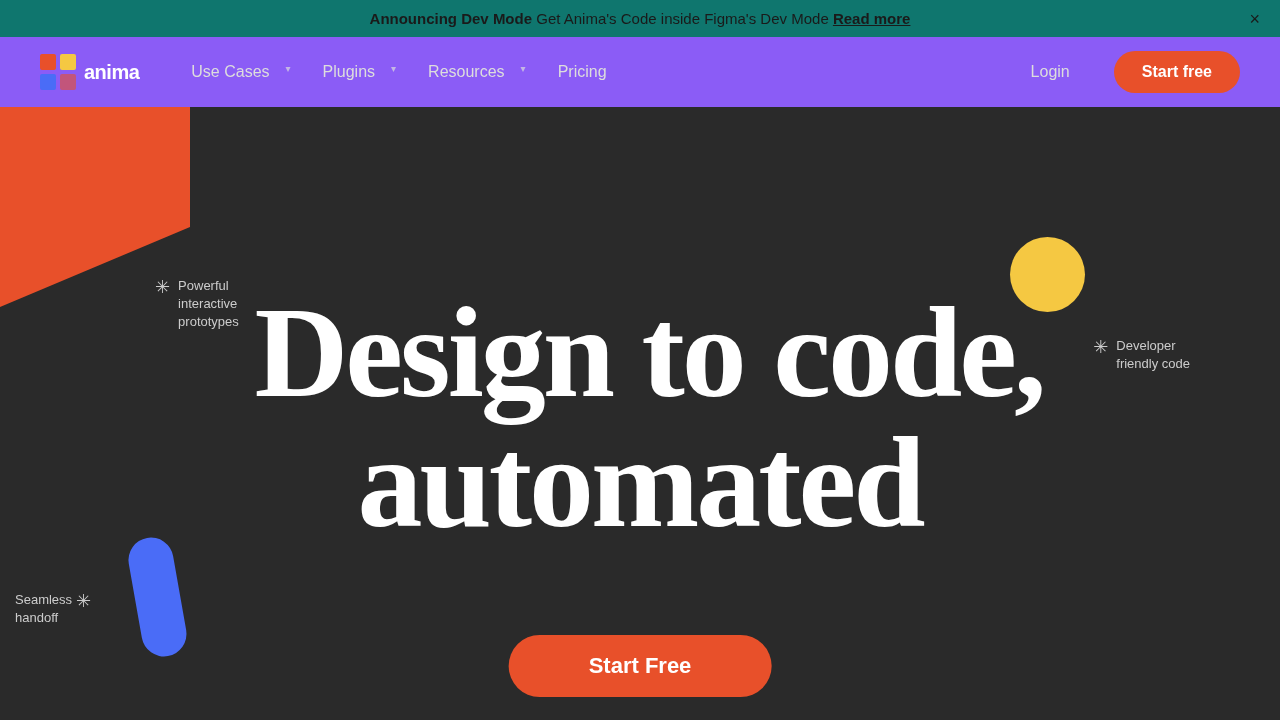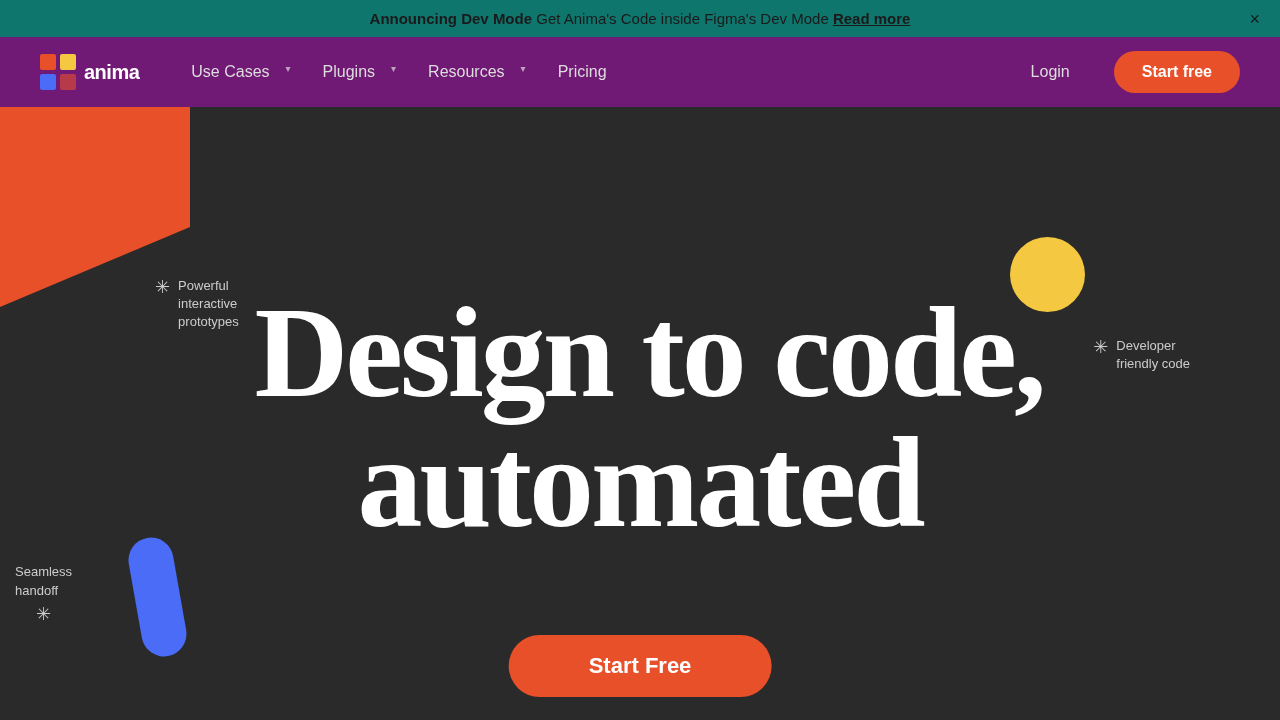--- a/index.html
+++ b/index.html
@@ -49,21 +49,21 @@
       font-size: 18px;
       background: none;
       border: none;
       color: #1a1a1a;
       font-weight: 300;
       line-height: 1;
     }
 
     
     .navbar {
-      background: #701a75;
+      background: #8b5cf6;
       display: flex;
       align-items: center;
       padding: 0 40px;
       height: 70px;
       justify-content: space-between;
     }
 
     .navbar-left {
       display: flex;
       align-items: center;
@@ -200,22 +200,22 @@
     }
 
     .feature-label-devcode {
       top: 230px;
       right: 90px;
     }
 
     .feature-label-handoff {
       bottom: 90px;
       left: 15px;
-      flex-direction: column;
-      align-items: center;
+      flex-direction: row;
+      align-items: flex-start;
       gap: 4px;
     }
 
     .feature-label-handoff .label-row {
       display: flex;
       align-items: center;
       gap: 6px;
     }
 
     

